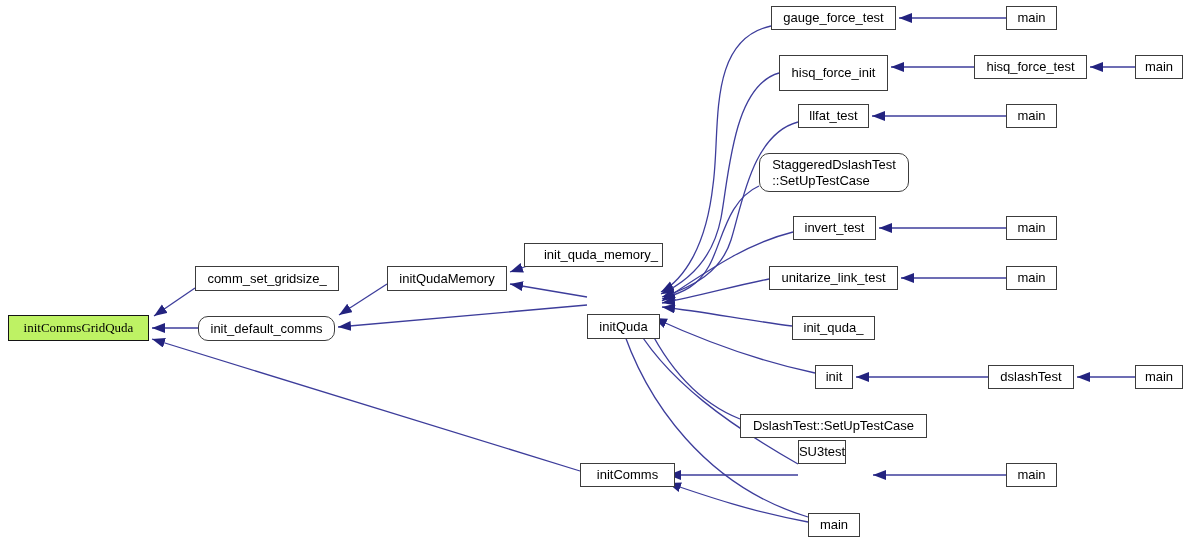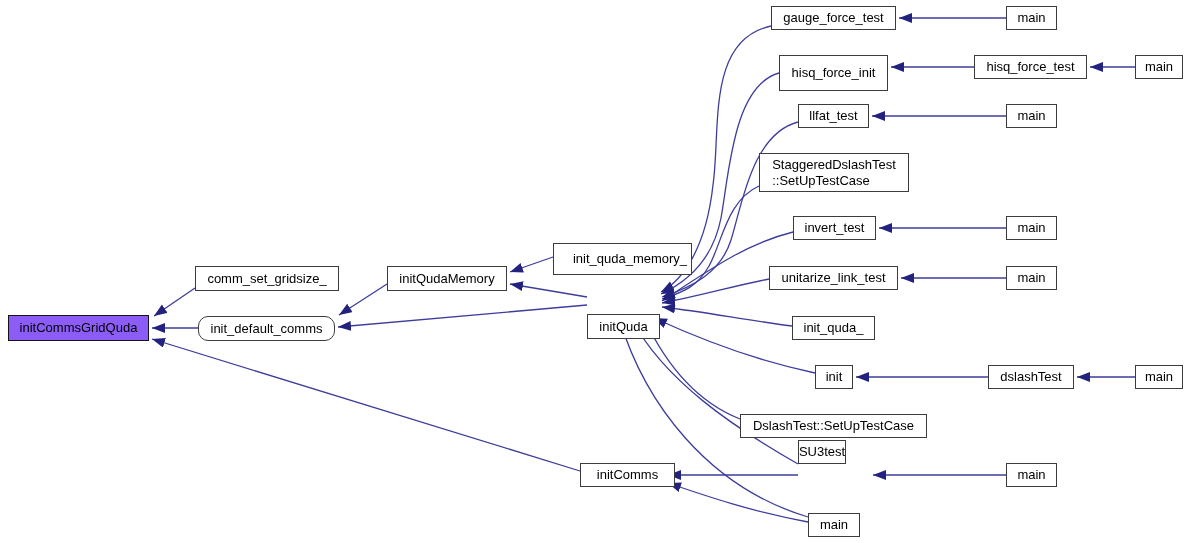--- a/index.html
+++ b/index.html
@@ -11,21 +11,21 @@
   svg.edge-layer { position:absolute; left:0; top:0; width:1191px; height:543px; }
   svg.edge-layer path.edge { fill:none; stroke:#3d3d9b; stroke-width:1.3px; }
   .node {
     position:absolute; box-sizing:border-box;
     border:1.4px solid #3c3c3c; background:#ffffff; color:#000000;
     display:flex; align-items:center; justify-content:center;
     font-size:13px; line-height:1.22; text-align:left;
     white-space:pre-line; cursor:pointer;
   }
   .node.highlighted {
-    background:#8b5cf6; border:1.7px solid #141414;
+    background:#bef264; border:1.7px solid #141414;font-family:Liberation Serif, serif;
   }
 </style>
 </head>
 <body>
 
 <svg class="edge-layer" viewBox="0 0 1191 543" xmlns="http://www.w3.org/2000/svg">
   <defs>
     <marker id="arrow" markerUnits="userSpaceOnUse" markerWidth="14" markerHeight="11" refX="13" refY="5" orient="auto">
       <path d="M0,0 L13,5 L0,10 z" fill="#23237f"></path>
     </marker>
@@ -58,30 +58,30 @@
   <path class="edge" marker-end="url(#arrow)" d="M1006,278 L901,278"></path>
   <path class="edge" marker-end="url(#arrow)" d="M988,377 L856,377"></path>
   <path class="edge" marker-end="url(#arrow)" d="M1135,377 L1077,377"></path>
   <path class="edge" marker-end="url(#arrow)" d="M1006,475 L873,475"></path>
 </svg>
 
 <div class="node highlighted" style="left:8px; top:315px; width:141px; height:26px;">initCommsGridQuda</div>
 <div class="node" style="left:195px; top:266px; width:144px; height:25px;">comm_set_gridsize_</div>
 <div class="node" style="left:198px; top:316px; width:137px; height:25px;border-radius:10px;">init_default_comms</div>
 <div class="node" style="left:387px; top:266px; width:120px; height:25px;">initQudaMemory</div>
-<div class="node" style="left:553px; top:243px; width:139px; height:32px;padding-left:15px;">init_quda_memory_</div>
+<div class="node" style="left:524px; top:243px; width:139px; height:24px;padding-left:15px;">init_quda_memory_</div>
 <div class="node" style="left:587px; top:291px; width:73px; height:25px;margin-top:23px;">initQuda</div>
 <div class="node" style="left:771px; top:6px; width:125px; height:24px;">gauge_force_test</div>
 <div class="node" style="left:1006px; top:6px; width:51px; height:24px;">main</div>
 <div class="node" style="left:779px; top:55px; width:109px; height:36px;">hisq_force_init</div>
 <div class="node" style="left:974px; top:55px; width:113px; height:24px;">hisq_force_test</div>
 <div class="node" style="left:1135px; top:55px; width:48px; height:24px;">main</div>
 <div class="node" style="left:798px; top:104px; width:71px; height:24px;">llfat_test</div>
 <div class="node" style="left:1006px; top:104px; width:51px; height:24px;">main</div>
-<div class="node" style="left:759px; top:153px; width:150px; height:39px;">StaggeredDslashTest
+<div class="node" style="left:759px; top:153px; width:150px; height:39px;border-radius:10px;">StaggeredDslashTest
 ::SetUpTestCase</div>
 <div class="node" style="left:793px; top:216px; width:83px; height:24px;">invert_test</div>
 <div class="node" style="left:1006px; top:216px; width:51px; height:24px;">main</div>
 <div class="node" style="left:769px; top:266px; width:129px; height:24px;">unitarize_link_test</div>
 <div class="node" style="left:1006px; top:266px; width:51px; height:24px;">main</div>
 <div class="node" style="left:792px; top:316px; width:83px; height:24px;">init_quda_</div>
 <div class="node" style="left:815px; top:365px; width:38px; height:24px;">init</div>
 <div class="node" style="left:988px; top:365px; width:86px; height:24px;">dslashTest</div>
 <div class="node" style="left:1135px; top:365px; width:48px; height:24px;">main</div>
 <div class="node" style="left:740px; top:414px; width:187px; height:24px;">DslashTest::SetUpTestCase</div>

